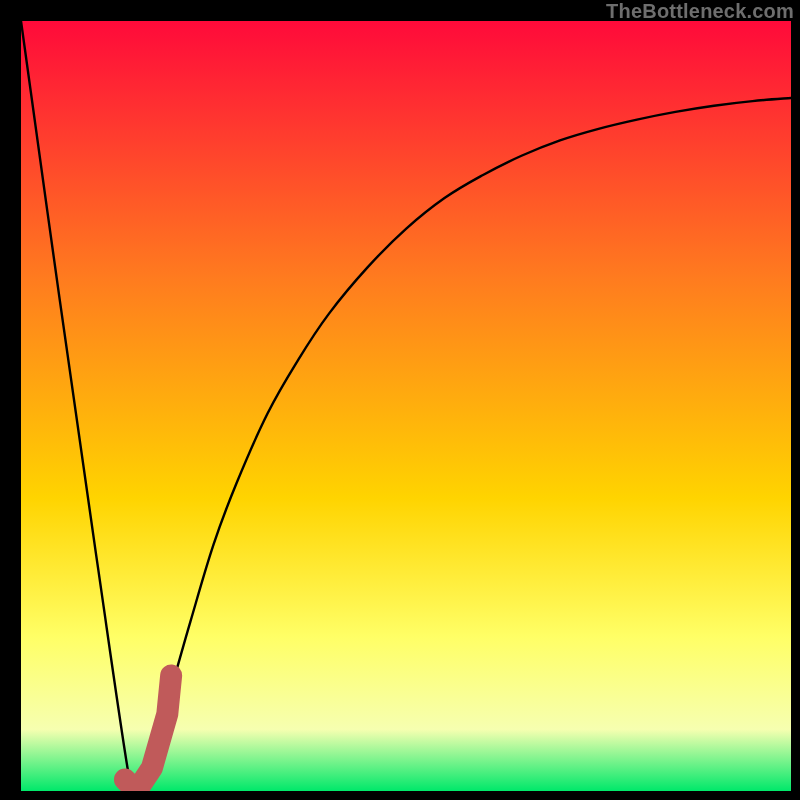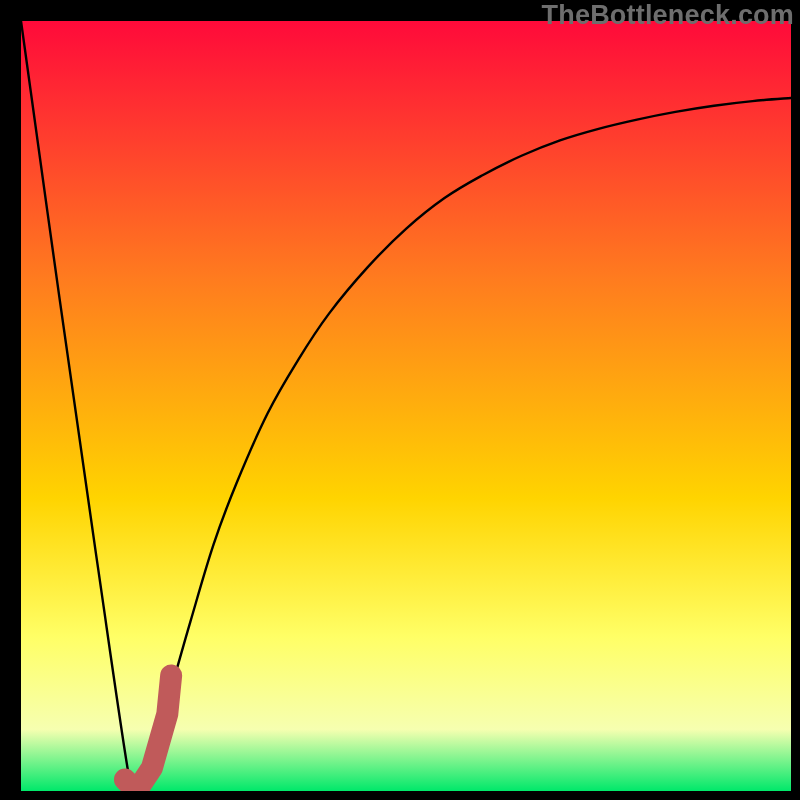--- a/index.html
+++ b/index.html
@@ -21,21 +21,21 @@
     left: 21px;
     top: 21px;
     width: 770px;
     height: 770px;
   }
   .watermark-link {
     position: absolute;
     top: 0;
     right: 6px;
     font-family: Arial, Helvetica, sans-serif;
-    font-size: 27px;
+    font-size: 20px;
     font-weight: 600;
     color: #6e6e6e;
     text-decoration: none;
     letter-spacing: 0.2px;
     z-index: 50;
   }
   svg {
     display: block;
   }
 </style>

